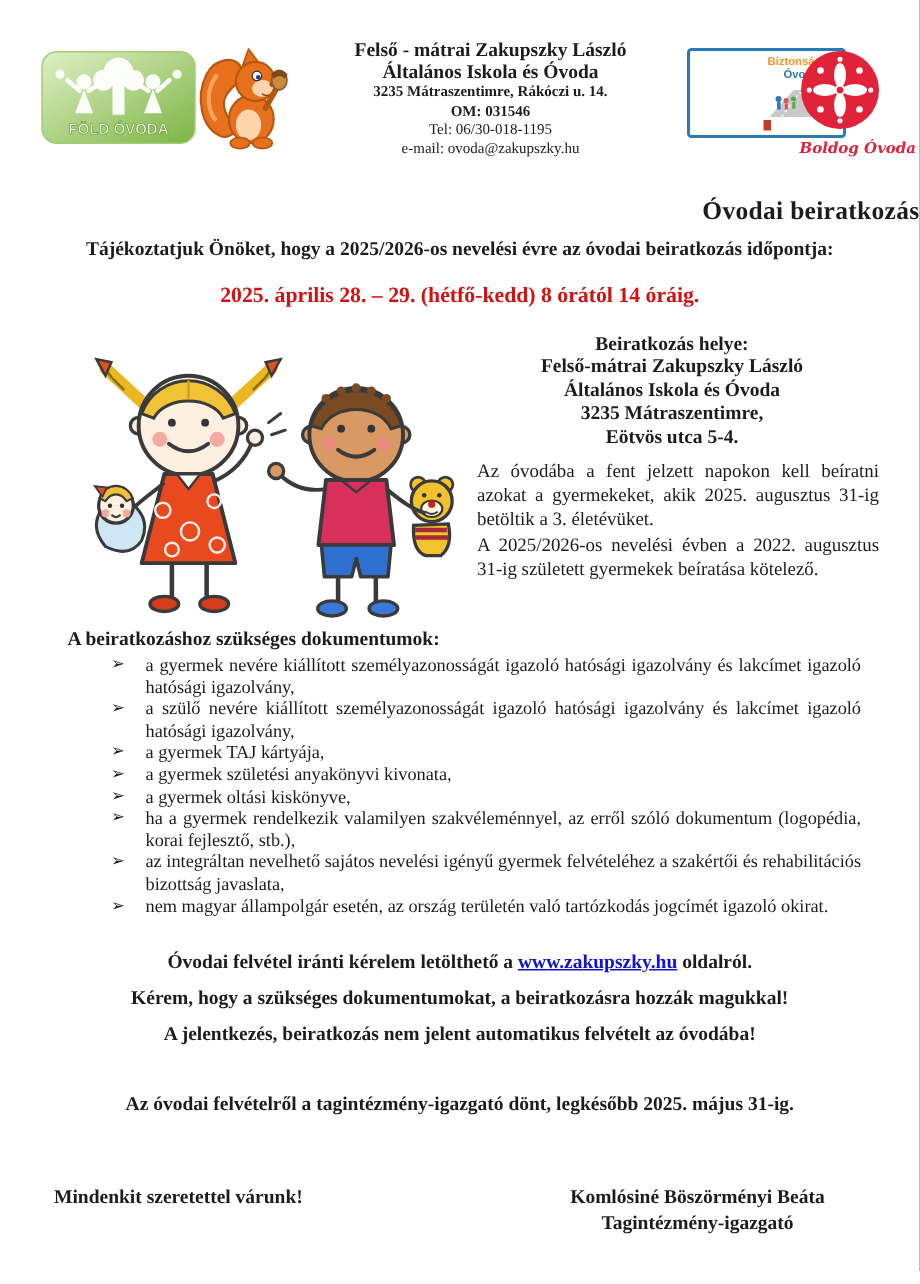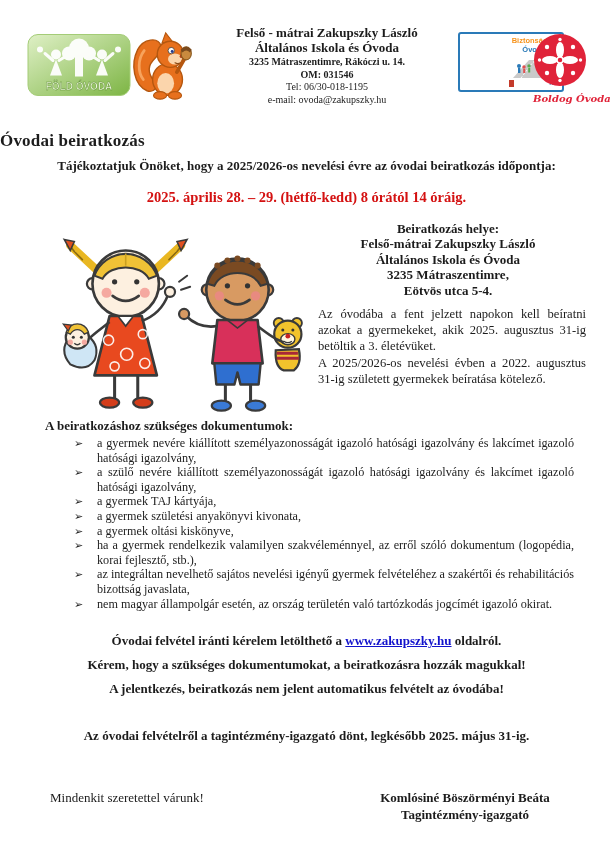--- a/index.html
+++ b/index.html
@@ -17,21 +17,21 @@
              align-items:center;font-family:"Liberation Sans",sans-serif;padding-left:46px;}
   .biz-t1{font-size:7.5px;font-weight:bold;color:#f7941d;margin-top:3px;line-height:1;}
   .biz-t2{font-size:7.5px;font-weight:bold;color:#2a7ab8;line-height:1.2;}
   .biz-bottom{display:flex;width:90%;justify-content:space-between;align-items:center;margin-top:0px;}
   .biz-emblem{width:5px;height:7px;background:#c43a2a;display:inline-block;}
   .biz-kti{font-size:6px;font-style:italic;font-weight:bold;color:#2a7ab8;}
   .boldog{position:absolute;left:533px;top:33px;width:64px;}
   .boldog-caption{font-size:10px;font-style:italic;font-weight:bold;color:#e02339;margin-top:2px;
                   font-family:"DejaVu Serif",serif;white-space:nowrap;}
   
-  .doc-title{position:absolute;left:0;top:131px;width:613px;text-align:left;
+  .doc-title{position:absolute;left:0;top:131px;width:613px;text-align:right;
              font-size:17px;font-weight:bold;letter-spacing:.2px;}
   .intro{position:absolute;left:42px;top:158px;width:529px;text-align:center;
          font-size:13px;font-weight:bold;line-height:15.5px;}
   .date-line{position:absolute;left:0;top:189px;width:613px;text-align:center;
              font-size:14.5px;font-weight:bold;}
   
   .location{position:absolute;left:312px;top:221px;width:272px;text-align:center;
             font-size:13px;font-weight:bold;line-height:15.4px;}
   .kids-art{position:absolute;left:30px;top:220px;width:282px;height:192px;}
   .eligibility{position:absolute;left:318px;top:306px;width:268px;font-size:12.6px;
@@ -39,21 +39,21 @@
   
   .docs-heading{position:absolute;left:45px;top:418px;font-size:13px;font-weight:bold;}
   .docs-list{position:absolute;left:74px;top:436px;width:500px;margin:0;padding:0;list-style:none;}
   .docs-list li{position:relative;padding-left:23px;font-size:12.2px;line-height:14.6px;
                 text-align:justify;margin:0;font-family:Liberation Serif, serif;}
   .docs-list li::before{content:"\27A2";position:absolute;left:0;top:0;font-size:11px;color:#222;}
   
   .note{position:absolute;left:0;width:613px;text-align:center;font-size:13px;font-weight:bold;}
   .note a{color:#1212cc;text-decoration:underline;}
   
-  .welcome{position:absolute;left:50px;top:790px;font-size:13px;font-weight:normal;}
+  .welcome{position:absolute;left:36px;top:790px;font-size:13px;font-weight:bold;}
   .signature{position:absolute;left:340px;top:790px;width:250px;text-align:center;
              font-size:13px;font-weight:bold;line-height:16.5px;}
 </style>
 </head>
 <body>
 
 <div class="page">
 
   <svg class="fold-logo" viewBox="0 0 104 63">
     <defs>

